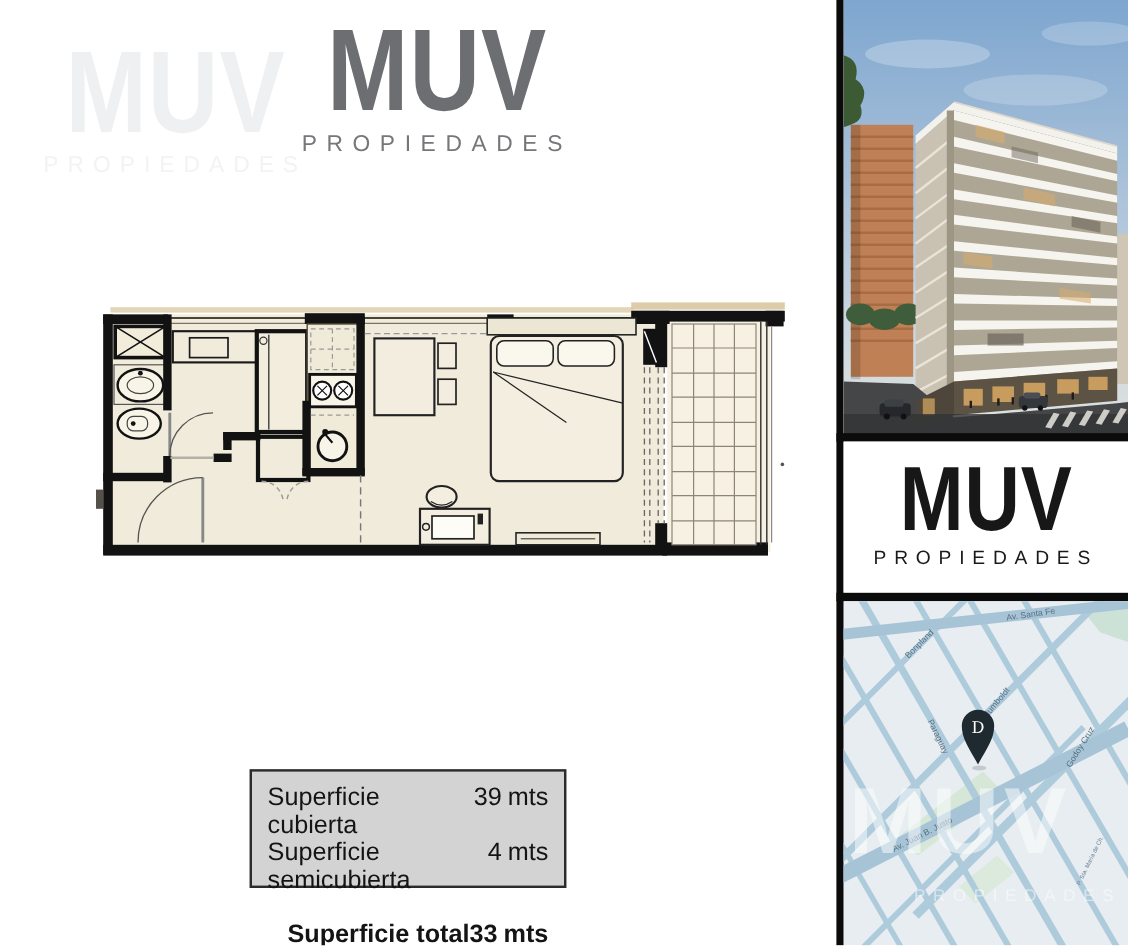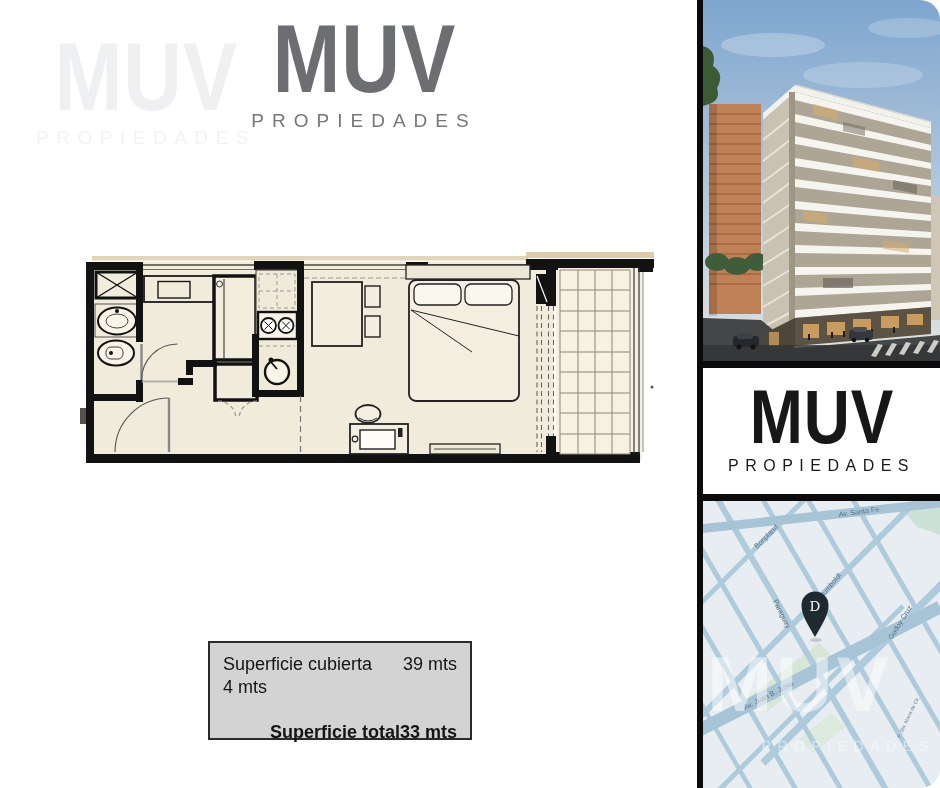--- a/index.html
+++ b/index.html
@@ -1,37 +1,37 @@
 <!DOCTYPE html>
 <html><head>
 <meta charset="utf-8">
 <style>
   html,body{margin:0;padding:0;background:#fff;}
   #page{position:relative;width:940px;height:788px;background:#fff;overflow:hidden;
-        font-family:"Liberation Sans",sans-serif;border-radius:20px;}
+        font-family:"Liberation Sans",sans-serif;}
 
   
   .wm-tl{position:absolute;left:24px;top:28px;width:244px;text-align:center;color:#eff0f1;}
   .wm-tl .wm-muv{display:inline-block;font-size:97px;font-weight:700;line-height:1;
         letter-spacing:1px;transform:scaleX(.84);}
   .wm-tl .wm-tag{font-size:19px;font-weight:400;letter-spacing:7.5px;margin-top:2px;color:#f2f3f4;}
 
   
   .main-logo{position:absolute;left:246px;top:10px;width:236px;text-align:center;}
   .main-logo .muv{display:inline-block;font-size:97px;font-weight:700;line-height:1;
         letter-spacing:1px;color:#6d6e71;transform:scaleX(.84);}
   .main-logo .tag{font-size:19px;font-weight:400;letter-spacing:8px;color:#76777b;margin-top:3px;}
 
   
   .plan{position:absolute;left:78px;top:248px;width:585px;height:225px;}
 
   
   .infobox{position:absolute;left:208px;top:641px;width:264px;height:99px;box-sizing:border-box;
         background:#d3d3d3;border:2px solid #2b2b2b;padding:10px 13px;color:#141414;}
-  .infobox .row{display:flex;font-size:18px;line-height:23px;}
+  .infobox .row{display:flex;font-size:21px;line-height:23px;}
   .infobox .row .lbl{width:186px;}
   .infobox .row.total{margin-top:22px;font-weight:700;text-align:right;}
   .infobox .unit{margin-left:5px;}
 
   
   .vbar{position:absolute;left:697px;top:0;width:6px;height:788px;background:#0b0b0b;}
   .hbar1{position:absolute;left:697px;top:361px;width:243px;height:7px;background:#0b0b0b;}
   .hbar2{position:absolute;left:697px;top:494px;width:243px;height:7px;background:#0b0b0b;}
   .photo{position:absolute;left:703px;top:0;width:237px;height:363px;}
   .logo-panel{position:absolute;left:703px;top:368px;width:237px;height:126px;background:#fff;
@@ -216,20 +216,21 @@
     </g>
     <circle cx="574" cy="139" r="1.5" fill="#555"></circle>
   </svg>
 
   <div class="infobox">
     <div class="row">
       <span class="lbl">Superficie cubierta</span>
       <span class="val"><span>39</span><span class="unit">mts</span></span>
     </div>
     <div class="row">
+      <span class="lbl">Superficie semicubierta</span>
       <span class="val"><span>4</span><span class="unit">mts</span></span>
     </div>
     <div class="row total">
       <span class="lbl">Superficie total</span>
       <span class="val"><span>33</span><span class="unit">mts</span></span>
     </div>
   </div>
 
   <div class="vbar"></div>
 

